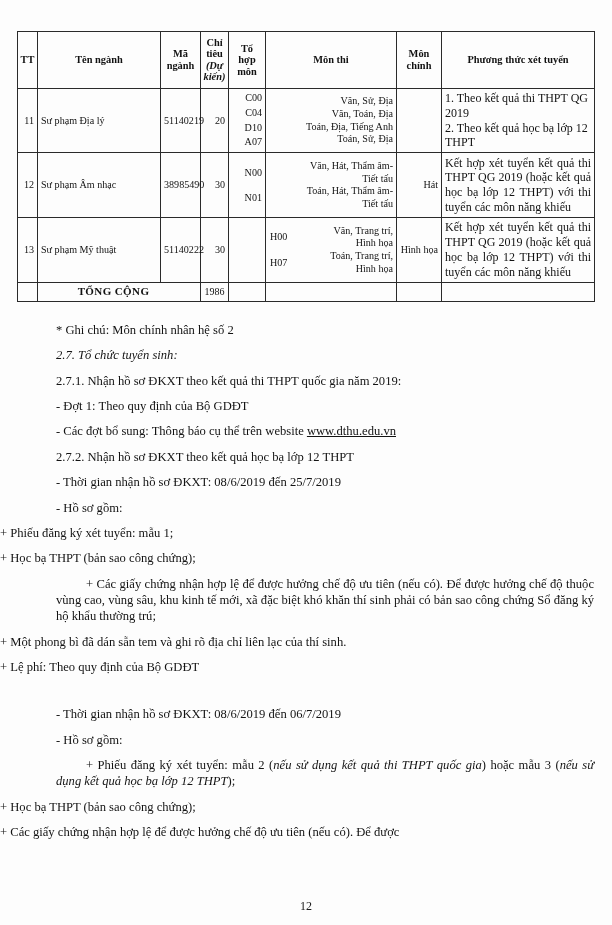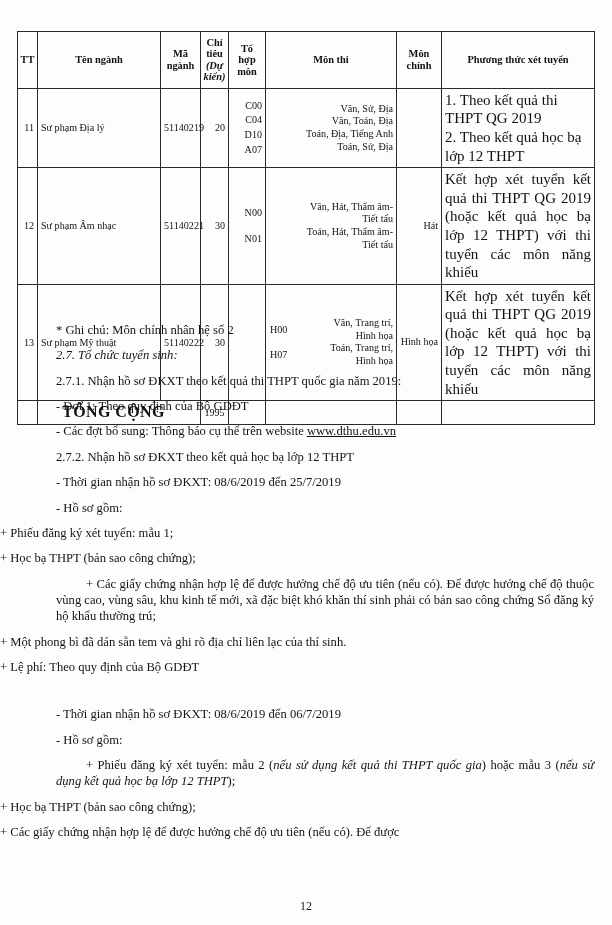--- a/index.html
+++ b/index.html
@@ -58,26 +58,26 @@
   .c-monc    { width: 45px; }
   .c-ph      { width: 153px; }
 
   .ctr  { text-align: right; }
   .lft  { text-align: left; }
   .ital { font-style: italic; }
 
   td.cell-ten { padding-left: 5px; }
   td.cell-mon  { line-height: 1.25; }
   td.cell-to   { line-height: 1.45; }
-  td.cell-ph   { line-height: 1.24; font-size: 15px; padding: 3px 4px; }
+  td.cell-ph   { line-height: 1.24; font-size: 12px; padding: 3px 4px; }
   td.cell-ph.jt { text-align: justify; text-align-last: left; }
 
   .tong td {
     font-weight: bold;
-    font-size: 16px;
+    font-size: 11px;
     letter-spacing: 0.4px;
     padding: 3px 4px;
   }
   .tong td.tot-label { text-align: center; padding-right: 14px; }
   .tong td.tot-val   { text-align: center; font-weight: normal; font-size: 10px; letter-spacing: 0; }
 
   .hdr-chi { font-size: 9.6px; line-height: 1.1; }
   .hdr-to  { font-size: 9.9px; line-height: 1.1; }
   .hdr-monc{ font-size: 10.2px; line-height: 1.15; }
 
@@ -188,21 +188,21 @@
             <span class="rowline">Toán, Sử, Địa</span>
           </td>
           <td class="ctr"></td>
           <td class="cell-ph lft" style="white-space:pre-line;">1. Theo kết quả thi THPT QG 2019
 2. Theo kết quả học bạ lớp 12 THPT</td>
         </tr>
 
         <tr style="height:65px;">
           <td class="ctr">12</td>
           <td class="lft cell-ten">Sư phạm Âm nhạc</td>
-          <td class="ctr">51140221</td>
+          <td class="ctr">38985490</td>
           <td class="ctr">30</td>
           <td class="ctr cell-to" style="line-height:2.55;">
             <span class="rowline">N00</span>
             <span class="rowline">N01</span>
           </td>
           <td class="ctr cell-mon">
             <span class="rowline">Văn, Hát, Thẩm âm-</span>
             <span class="rowline">Tiết tấu</span>
             <span class="rowline">Toán, Hát, Thẩm âm-</span>
             <span class="rowline">Tiết tấu</span>
@@ -226,21 +226,21 @@
             <span class="rowline">Toán, Trang trí,</span>
             <span class="rowline">Hình họa</span>
           </td>
           <td class="ctr" style="line-height:1.25;">Hình họa</td>
           <td class="cell-ph jt">Kết hợp xét tuyển kết quả thi THPT QG 2019 (hoặc kết quả học bạ lớp 12 THPT) với thi tuyển các môn năng khiếu</td>
         </tr>
 
         <tr class="tong" style="height:19px;">
           <td></td>
           <td class="tot-label" colspan="2">TỔNG CỘNG</td>
-          <td class="tot-val">1995</td>
+          <td class="tot-val">1986</td>
           <td></td>
           <td></td>
           <td></td>
           <td></td>
         </tr>
       </tbody>
     </table>
   </div>
 
   <div class="body-area">

